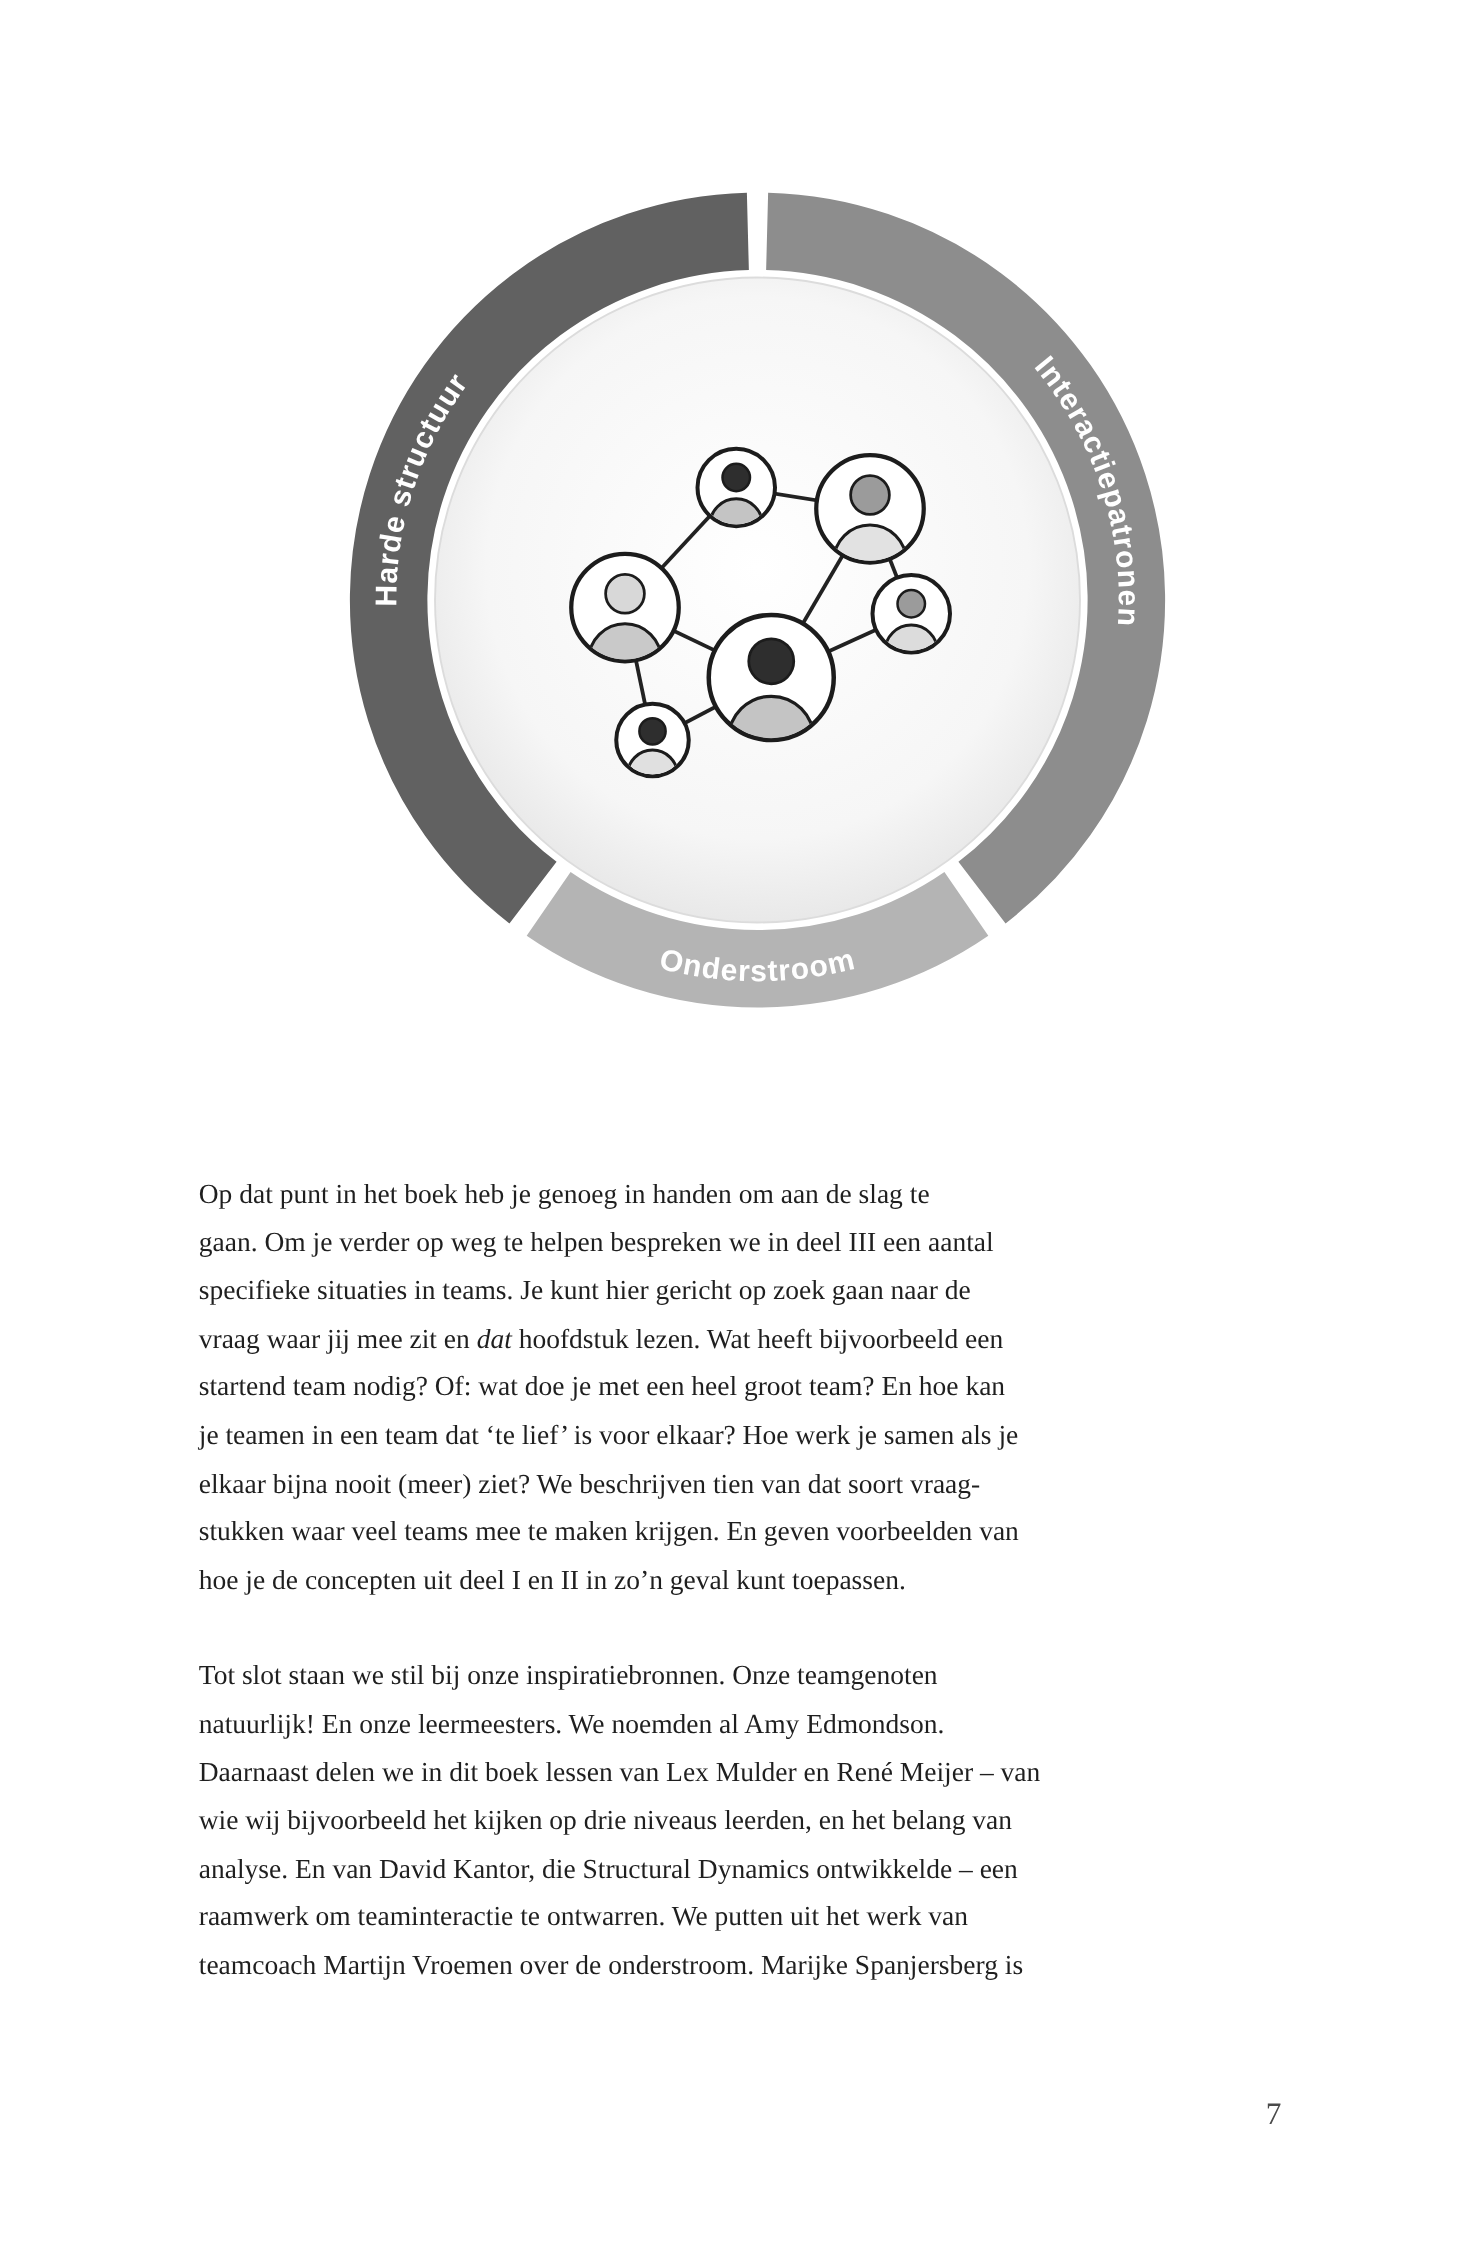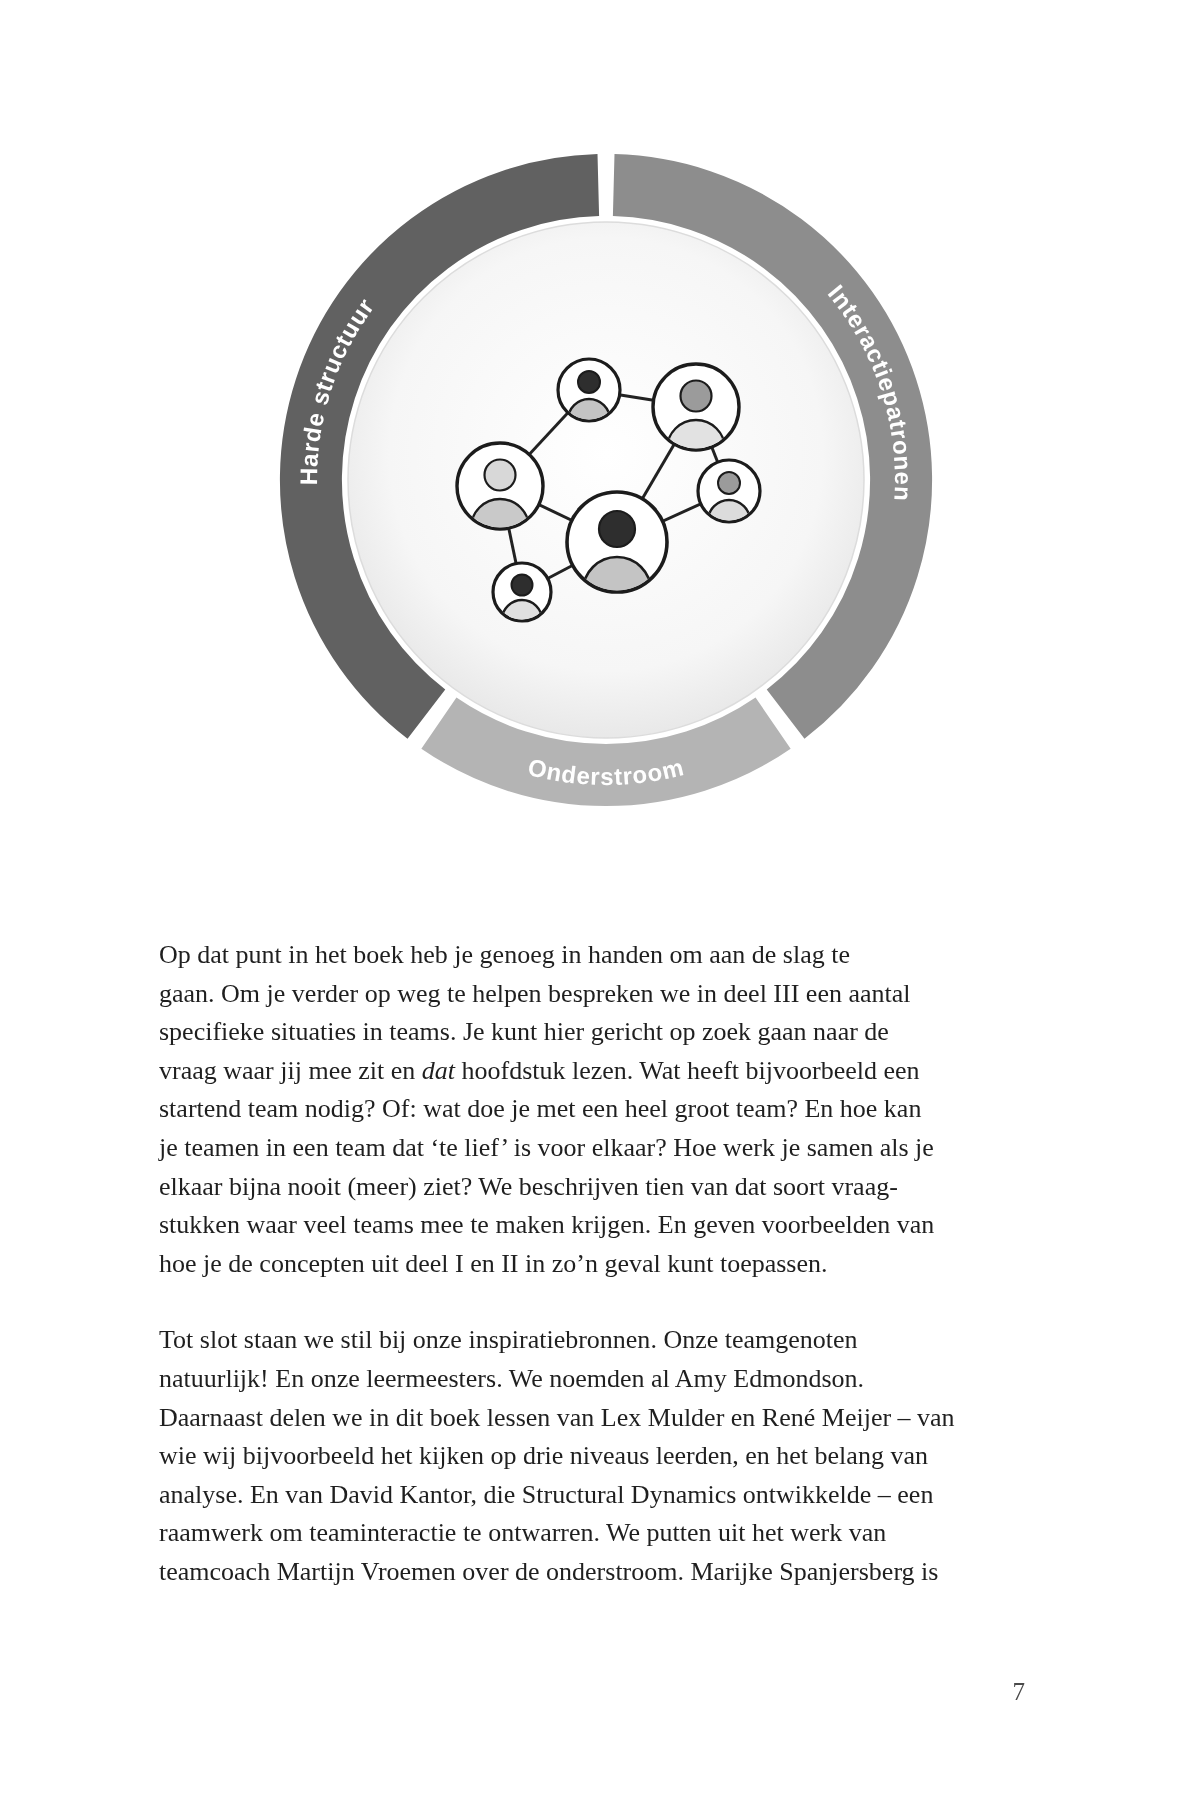--- a/index.html
+++ b/index.html
@@ -25,21 +25,21 @@
     font-weight: bold;
     font-size: 24px;
     letter-spacing: 0.8px;
     fill: #ffffff;
   }
   .body-text {
     position: absolute;
     left: 159px;
     top: 936px;
     width: 872px;
-    font-size: 26px;
+    font-size: 22px;
     line-height: 38.6px;
   }
   .para { margin: 0 0 38px 0; }
   .b { font-weight: normal; }
   .i { font-style: italic; font-family: Liberation Serif, serif; }
   .page-number {
     position: absolute;
     right: 157px;
     top: 1678px;
     font-size: 25px;

